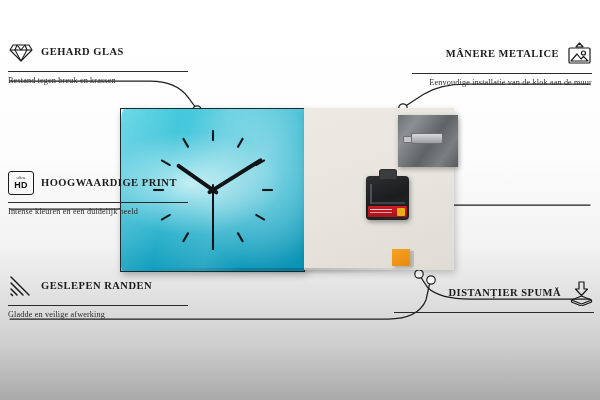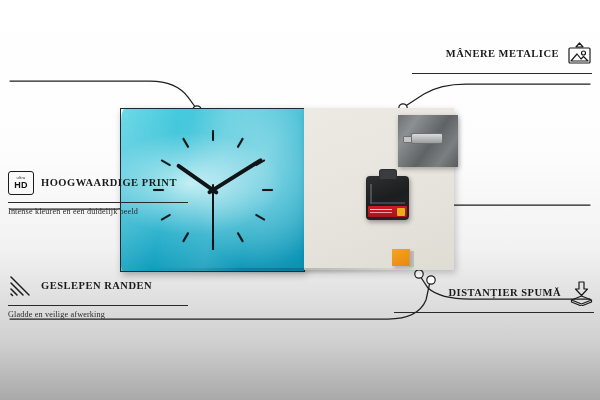--- a/index.html
+++ b/index.html
@@ -237,20 +237,36 @@
 
   <div class="mechanism">
     <div class="shaft"></div>
     <div class="grid"></div>
     <div class="label"></div>
   </div>
 
   <div class="foam"></div>
   <div class="shadow-strip"></div>
 
+  <div class="feat left" style="top:36px">
+    <div class="feat-head">
+      <span class="icon-box">
+        <svg width="24" height="21" viewBox="0 0 24 21" fill="none" stroke="#1b1b1b" stroke-width="1.1" stroke-linejoin="round">
+          <path d="M4 3 L20 3 L23 8 L12 19 L1 8 Z"></path>
+          <path d="M1 8 L23 8"></path>
+            <path d="M8 3 L6 8 L12 19"></path>
+            <path d="M16 3 L18 8 L12 19"></path>
+          <path d="M8 3 L12 8 L16 3"></path>
+        </svg>
+      </span>
+      <span class="feat-title">GEHARD GLAS</span>
+    </div>
+    <div class="feat-rule"></div>
+    <div class="feat-desc">Bestand tegen breuk en krassen</div>
+  </div>
 
   <div class="feat left" style="top:167px">
     <div class="feat-head">
       <span class="icon-box">
         <span class="hdbadge">
           <span class="u">ultra</span>
           <span class="hd">HD</span>
         </span>
       </span>
       <span class="feat-title">HOOGWAARDIGE PRINT</span>
@@ -281,20 +297,21 @@
         <svg width="25" height="24" viewBox="0 0 25 24" fill="none" stroke="#1b1b1b" stroke-width="1.2" stroke-linejoin="round">
           <path d="M12.5 1 L9 5 L16 5 Z"></path>
           <rect x="2" y="6" width="21" height="15" rx="1"></rect>
           <circle cx="16.5" cy="11" r="2"></circle>
           <path d="M4 19 L10 12 L14 17 L16.5 14.5 L21 19 Z"></path>
         </svg>
       </span>
       <span class="feat-title">MÂNERE METALICE</span>
     </div>
     <div class="feat-rule"></div>
+    <div class="feat-desc">Eenvoudige installatie van de klok aan de muur</div>
   </div>
 
 
   <div class="feat right" style="top:277px;width:200px;right:6px">
     <div class="feat-head">
       <span class="icon-box">
         <svg width="25" height="25" viewBox="0 0 25 25" fill="none" stroke="#1b1b1b" stroke-width="1.2" stroke-linejoin="round">
           <path d="M10 1 h5 v7 h3.5 L12.5 14.5 L6.5 8 H10 Z"></path>
           <path d="M12.5 15 L22.5 19 L12.5 23 L2.5 19 Z"></path>
           <path d="M2.5 19 v2 L12.5 25 L22.5 21 v-2"></path>

